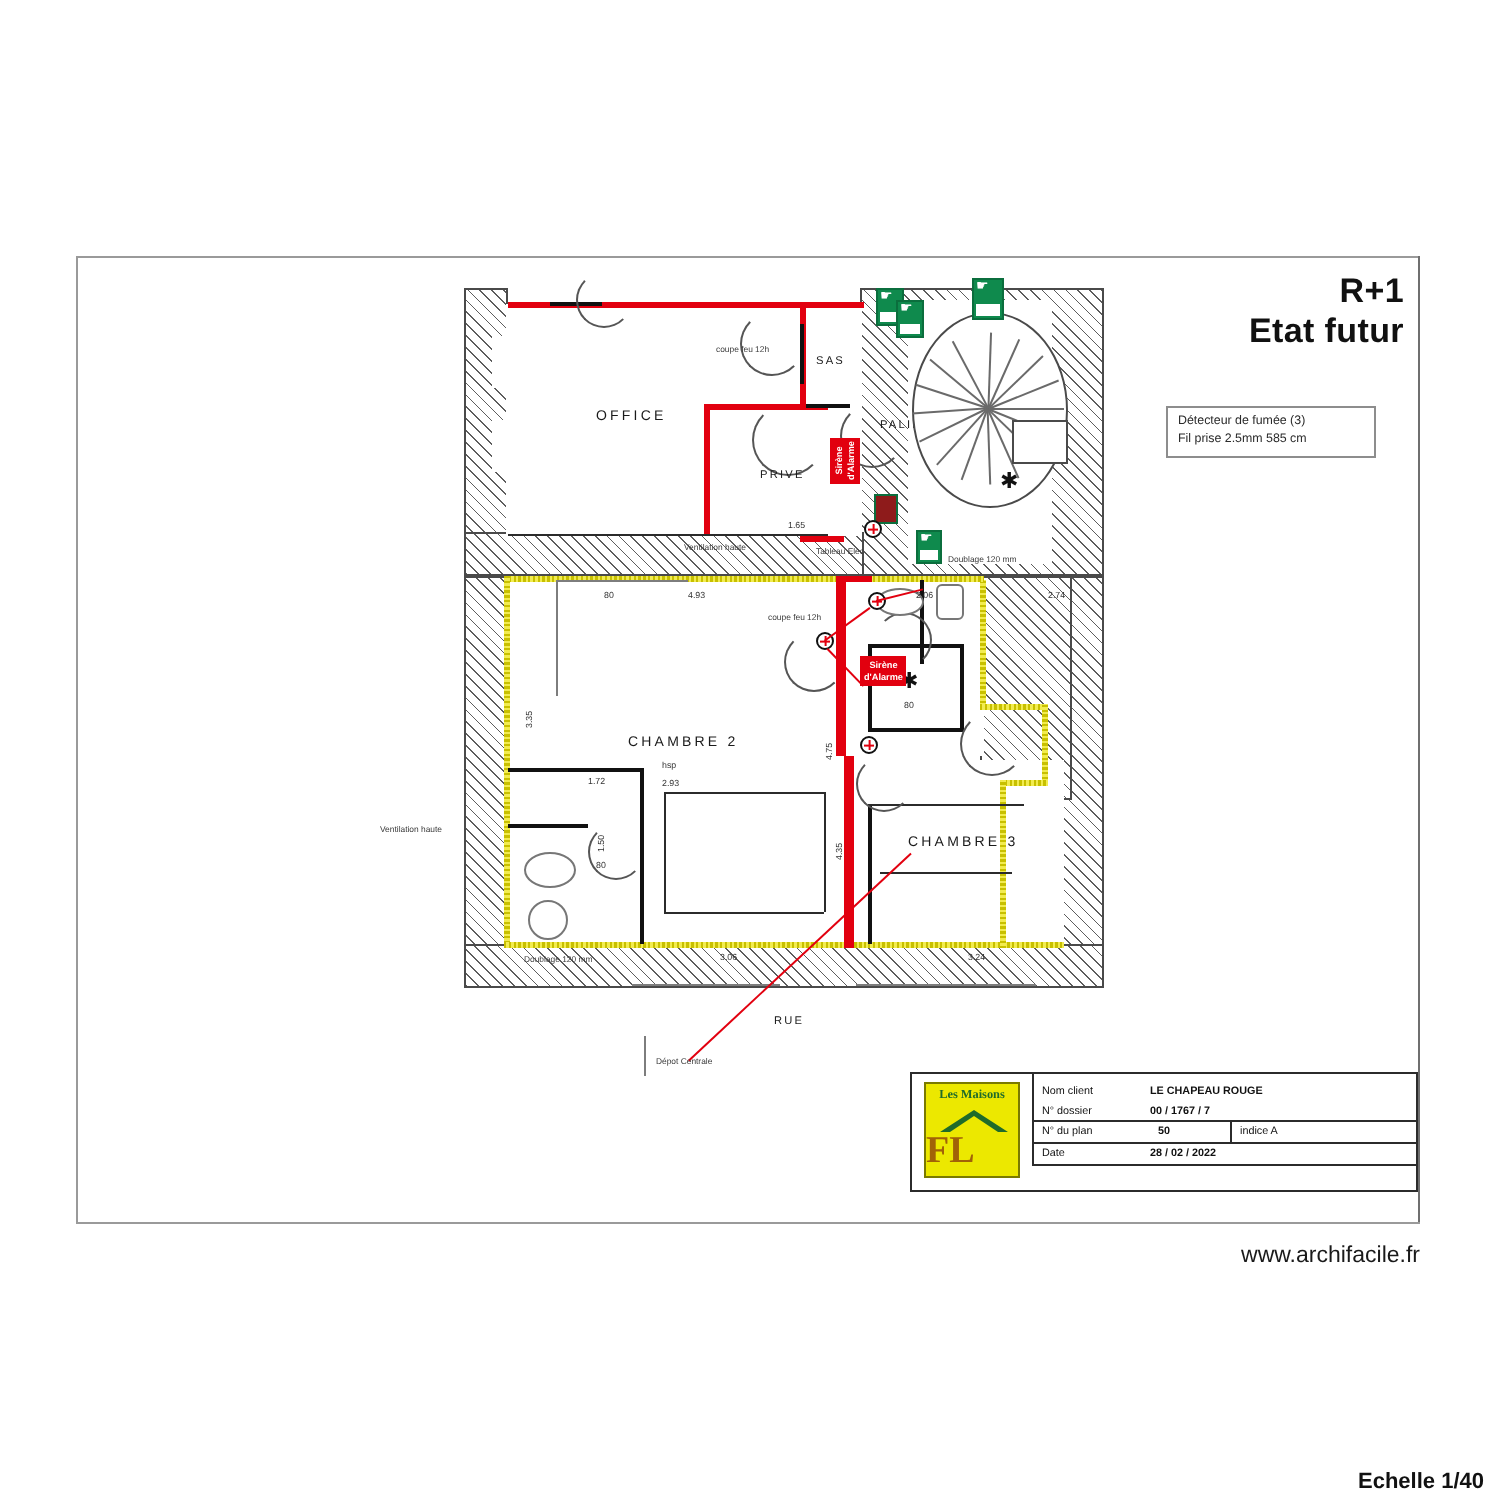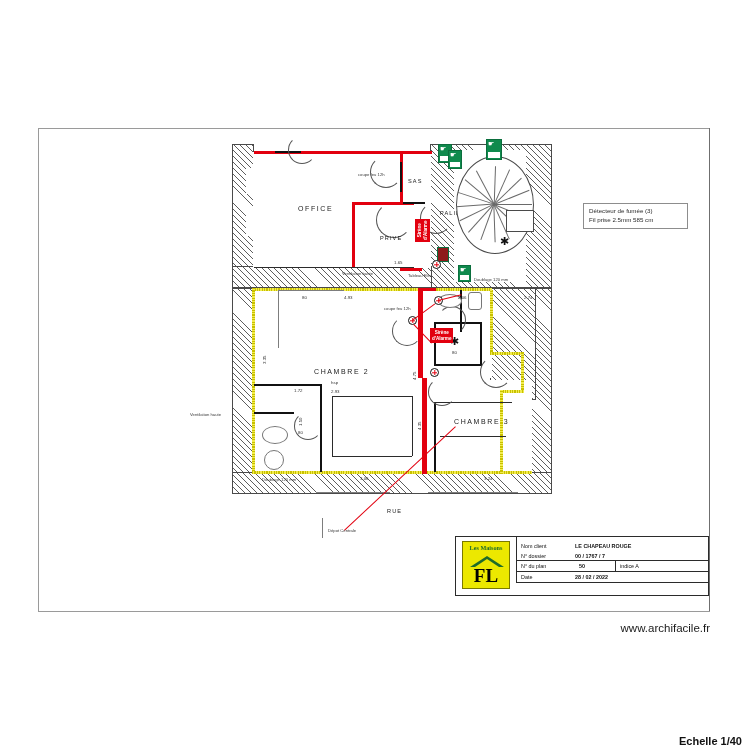--- a/index.html
+++ b/index.html
@@ -102,40 +102,44 @@
   .stair-out{position:absolute;border:.7px solid #4a4a4a;border-radius:50%;background:#fff;}
 
   
   .tblock{position:absolute;left:455px;top:536px;width:254px;height:60px;
           border:1px solid #2b2b2b;background:#fff;box-sizing:border-box;}
   .logo{position:absolute;left:462px;top:541px;width:48px;height:48px;
         background:#ece800;border:1.2px solid #7a7a00;box-sizing:border-box;}
   .logo .top{position:absolute;left:0;right:0;top:2px;text-align:center;
         font-family:"Liberation Serif",serif;font-size:6.2px;color:#1f6b2a;font-weight:bold;}
   .logo .roof{position:absolute;left:6px;top:12px;width:36px;height:13px;}
-  .logo .fl{position:absolute;left:0;right:0;top:24px;text-align:center;
+  .logo .fl{position:absolute;left:0;right:0;top:24px;
         font-family:"Liberation Serif",serif;font-weight:bold;font-size:19px;
-        color:#000000;line-height:1;}
+        color:#a16207;line-height:1;}
   .tbl-div{position:absolute;background:#2b2b2b;}
   .tb-txt{position:absolute;font-size:5.4px;color:#111;white-space:nowrap;}
   .tb-txt.b{font-weight:bold;}
   .echelle{position:absolute;right:8px;bottom:3px;font-size:11px;font-weight:bold;color:#111;}
 
   .url{position:absolute;right:40px;top:622px;font-size:11.5px;color:#1a1a1a;}
 </style>
 </head>
 <body>
 
 <div class="sheet">
 
   <div class="frame-left"></div>
   <div class="frame-top"></div>
   <div class="frame-bottom"></div>
   <div class="frame-right"></div>
 
+  <div class="hdr">
+    <div class="l1">R+1</div>
+    <div class="l2">Etat futur</div>
+  </div>
 
   <div class="legend">
     <div>Détecteur de fumée (3)</div>
     <div>Fil prise 2.5mm 585 cm</div>
   </div>
 
   <div class="plan">
 
     <div class="hatch" style="left:0px;  top:4px;  width:22px; height:144px;"></div>
     <div class="hatch" style="left:198px;top:4px;  width:122px;height:144px;"></div>

